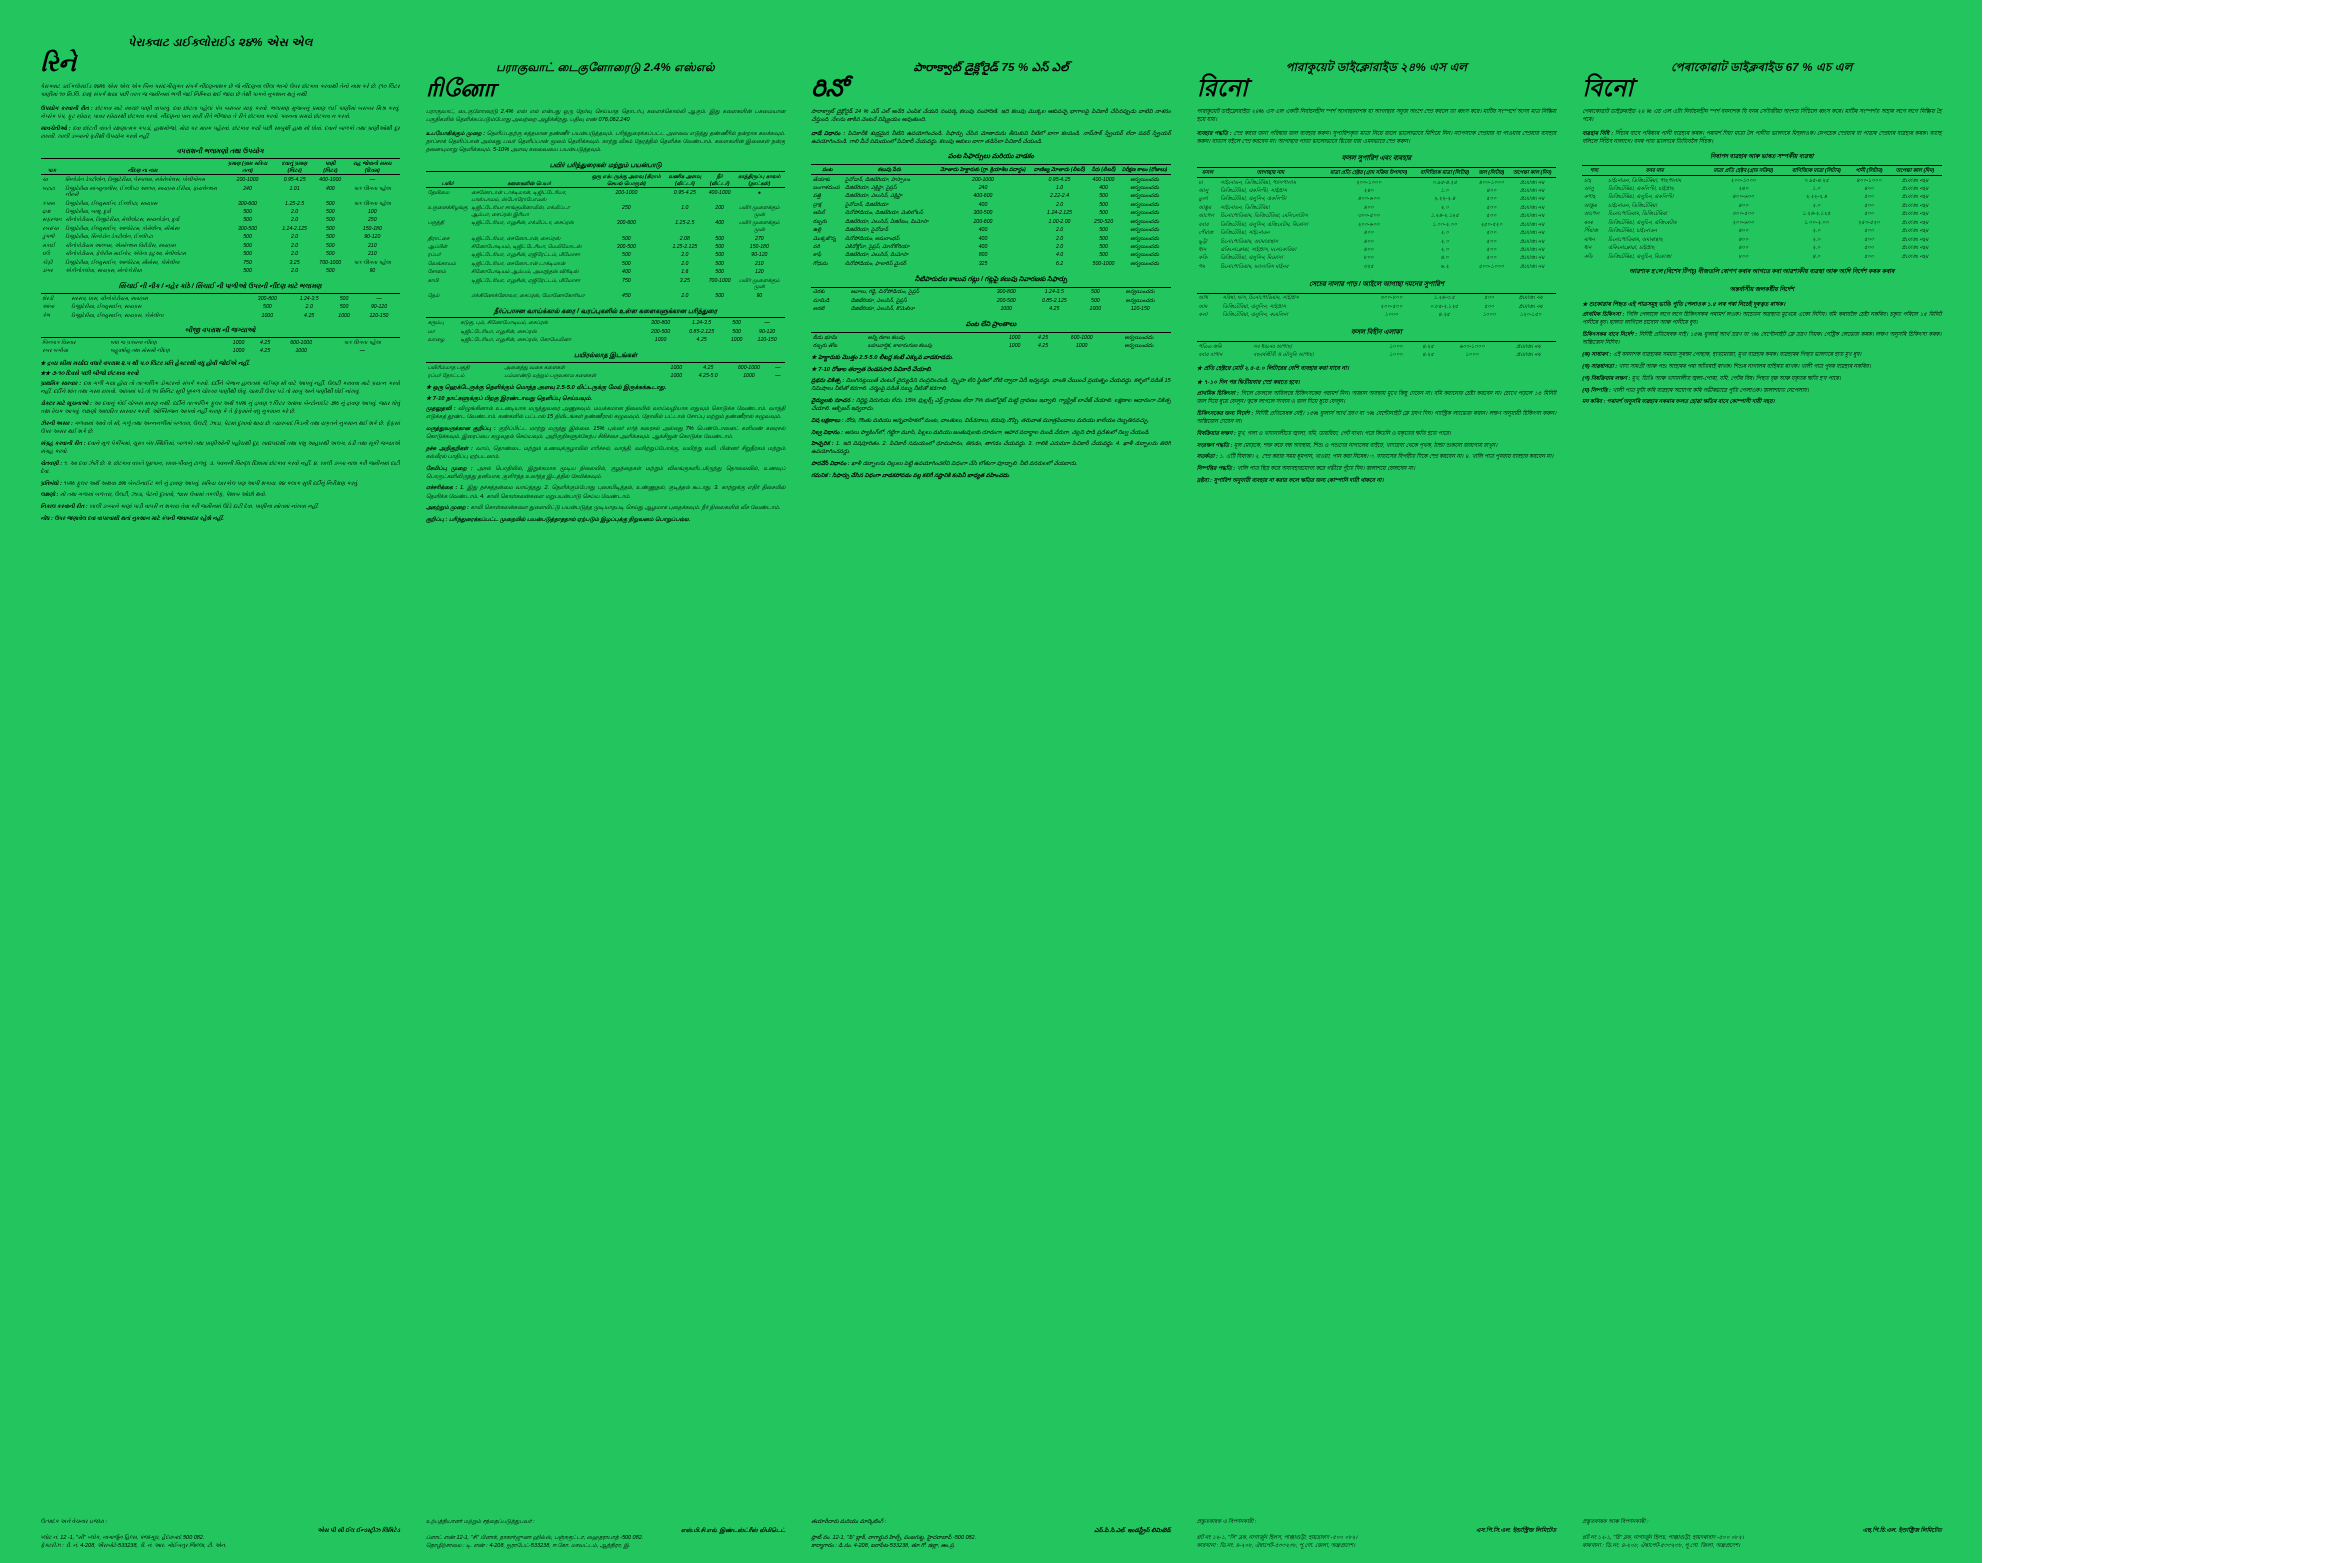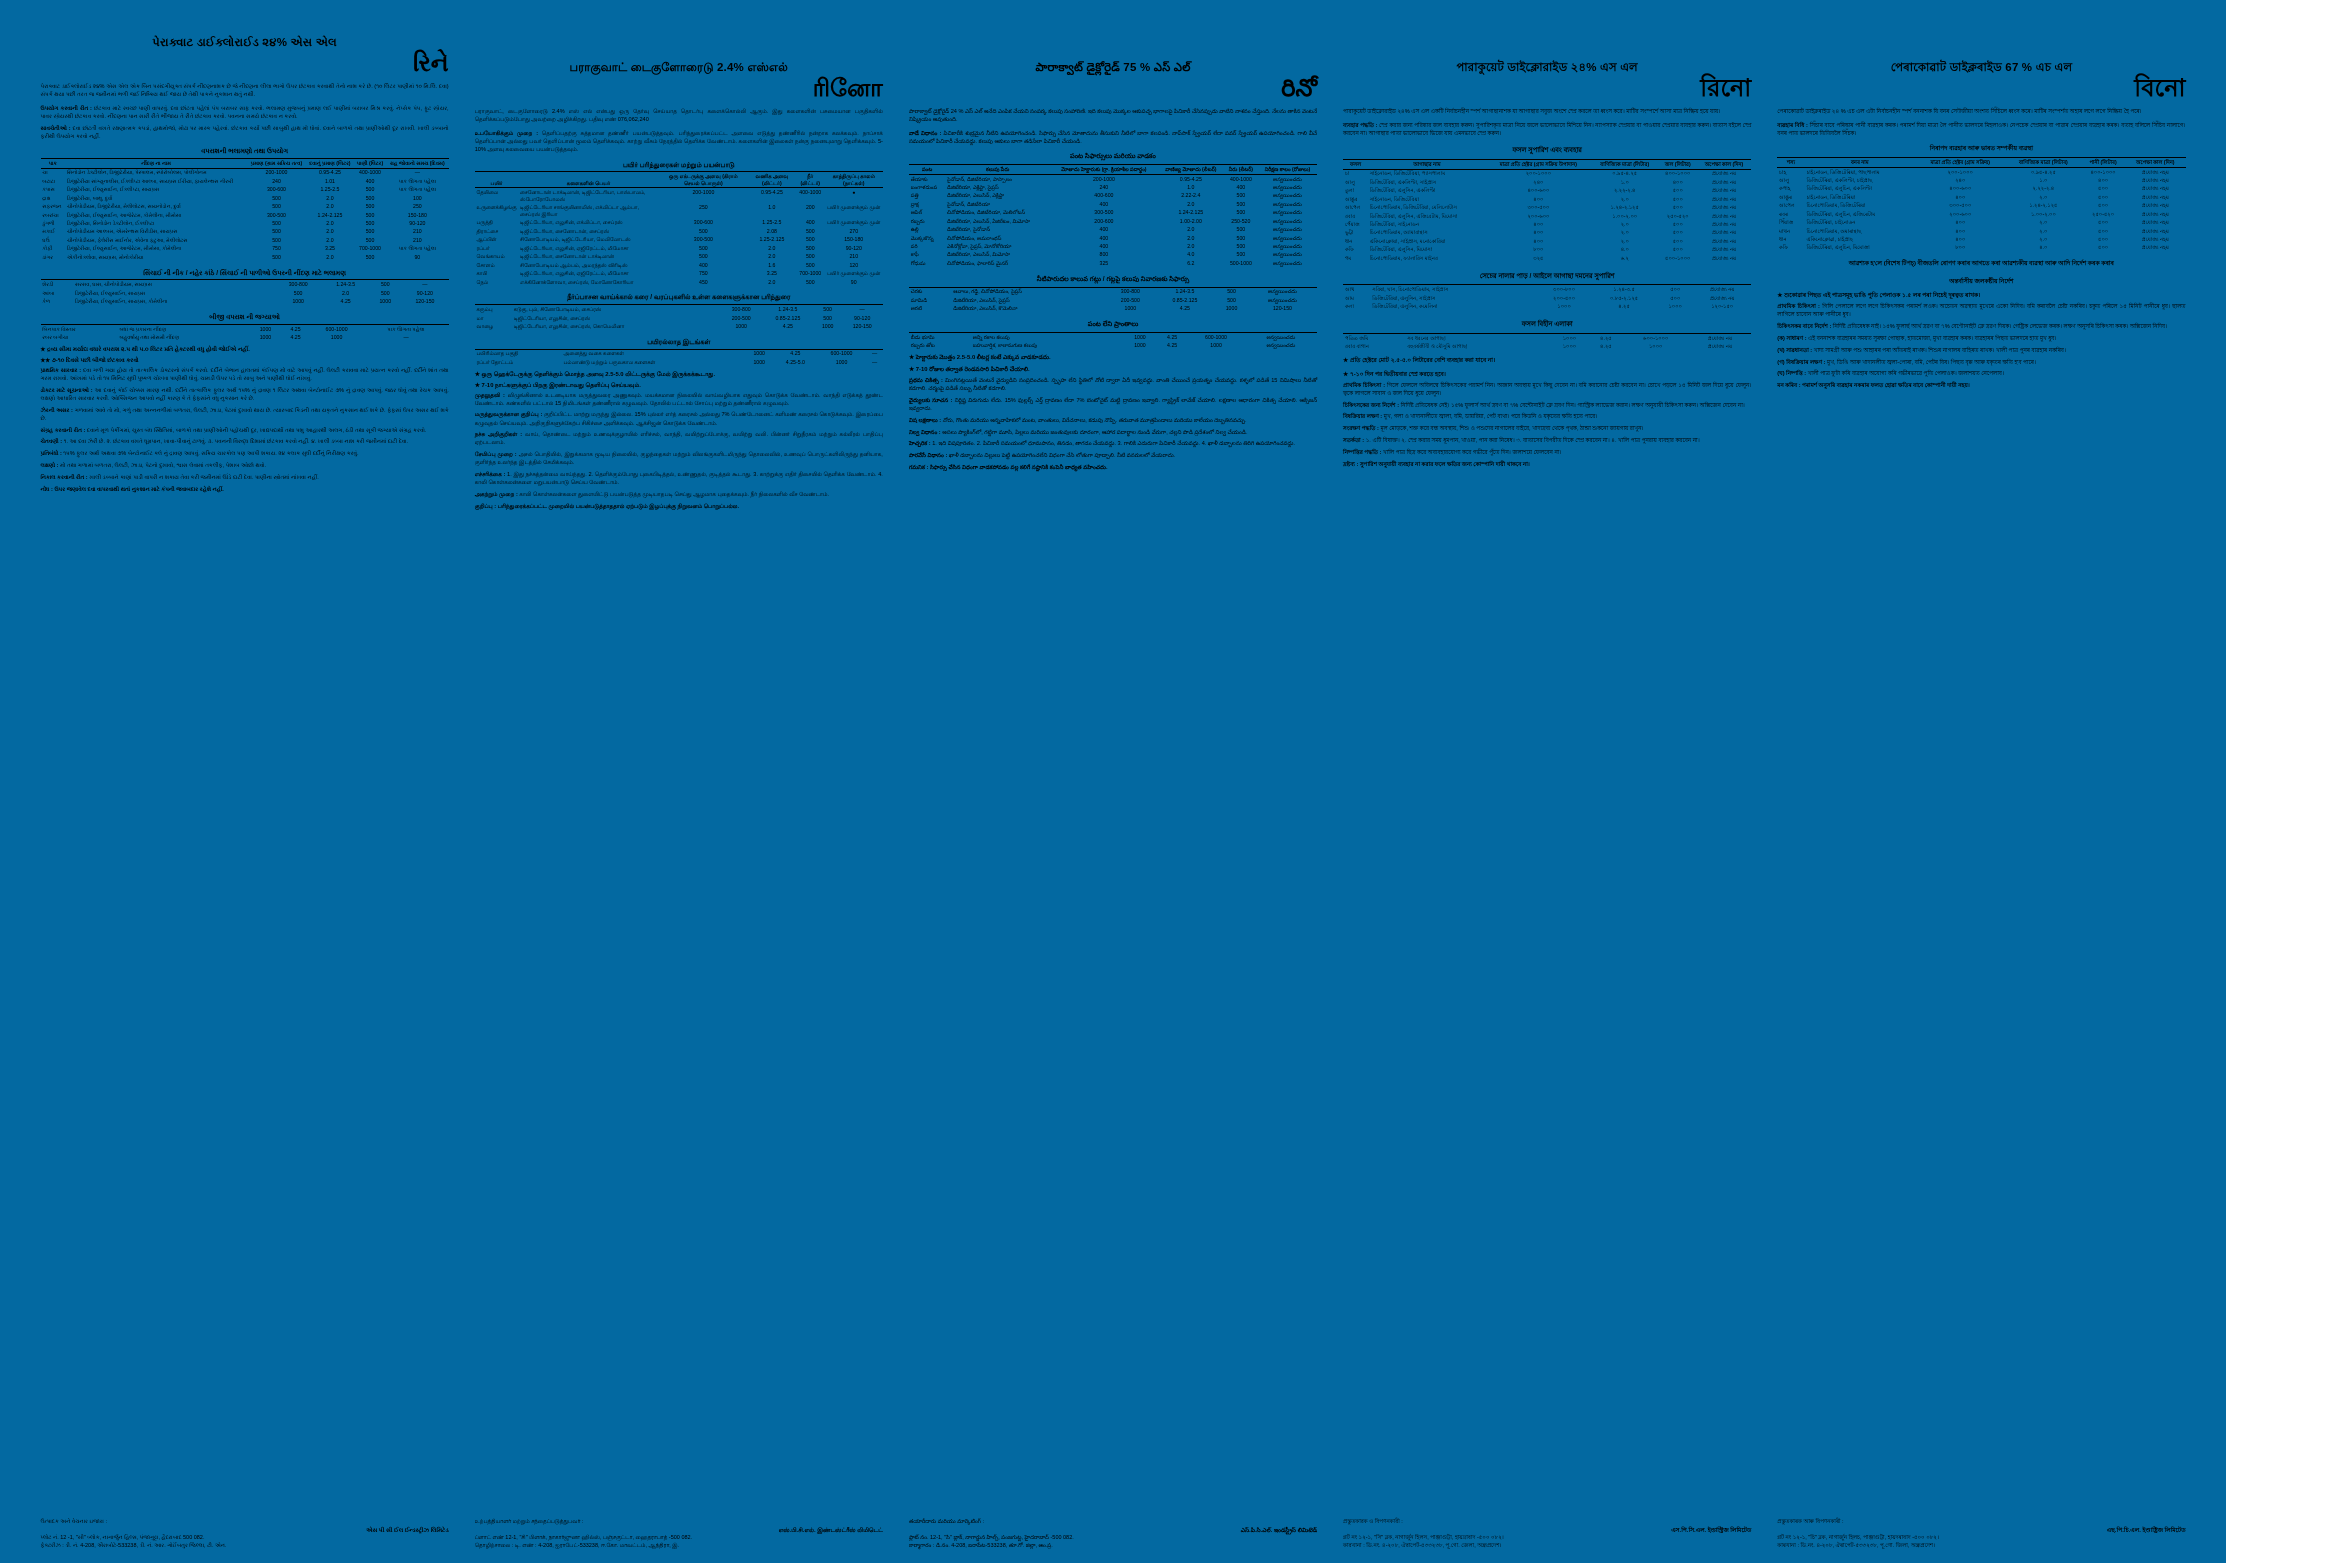--- a/index.html
+++ b/index.html
@@ -1,22 +1,22 @@
 <!DOCTYPE html>
 <html style="font-size:14.7px"><head>
 <meta charset="utf-8">
 <style>
   html,body{margin:0;padding:0;background:#ffffff;}
   body{width:2351px;height:1564px;font-family:"Liberation Sans",sans-serif;color:#000;}
-  .sheet{position:relative;width:2226px;height:1564px;background:#0369a1;overflow:hidden;}
+  .sheet{position:relative;width:1982px;height:1564px;background:#22c55e;overflow:hidden;font-style:italic;}
   .cols{display:flex;gap:0;padding:31px 27.5px 9.2px 27.5px;box-sizing:border-box;height:100%;}
   .col{flex:1 1 0;padding:0 13px;box-sizing:border-box;position:relative;}
   .col + .col{border-left:0;margin-top:25px;}
   .brandline{text-align:center;font-size:11.5px;font-weight:bold;letter-spacing:0.2px;line-height:1.25;margin:3.7px 0 1.8px 0;}
-  .product{text-align:right;font-size:24px;font-weight:bold;line-height:1;margin:1.8px 0 7.3px 0;}
+  .product{text-align:left;font-size:24px;font-weight:bold;line-height:1;margin:1.8px 0 7.3px 0;}
   .intro{font-size:5.6px;line-height:1.45;text-align:justify;margin:0 0 5.5px 0;}
   .para{font-size:5.6px;line-height:1.45;text-align:justify;margin:0 0 3.7px 0;}
   .cshead{font-size:6.6px;font-weight:bold;text-align:center;margin:7.3px 0 2.8px 0;}
   table.t{width:100%;border-collapse:collapse;font-size:5.2px;line-height:1.28;margin:1.8px 0 4.6px 0;}
   table.t th{font-weight:bold;text-align:center;vertical-align:bottom;padding:0.9px 1.8px;border-bottom:0.6px solid #000;}
   table.t td{padding:0.9px 1.8px;vertical-align:top;}
   table.t td.c{text-align:center;}
   table.t td.l{text-align:left;}
   table.t tr.hdr th{border-top:0.6px solid #000;}
   .tbl-top{border-top:0.6px solid #000;}

